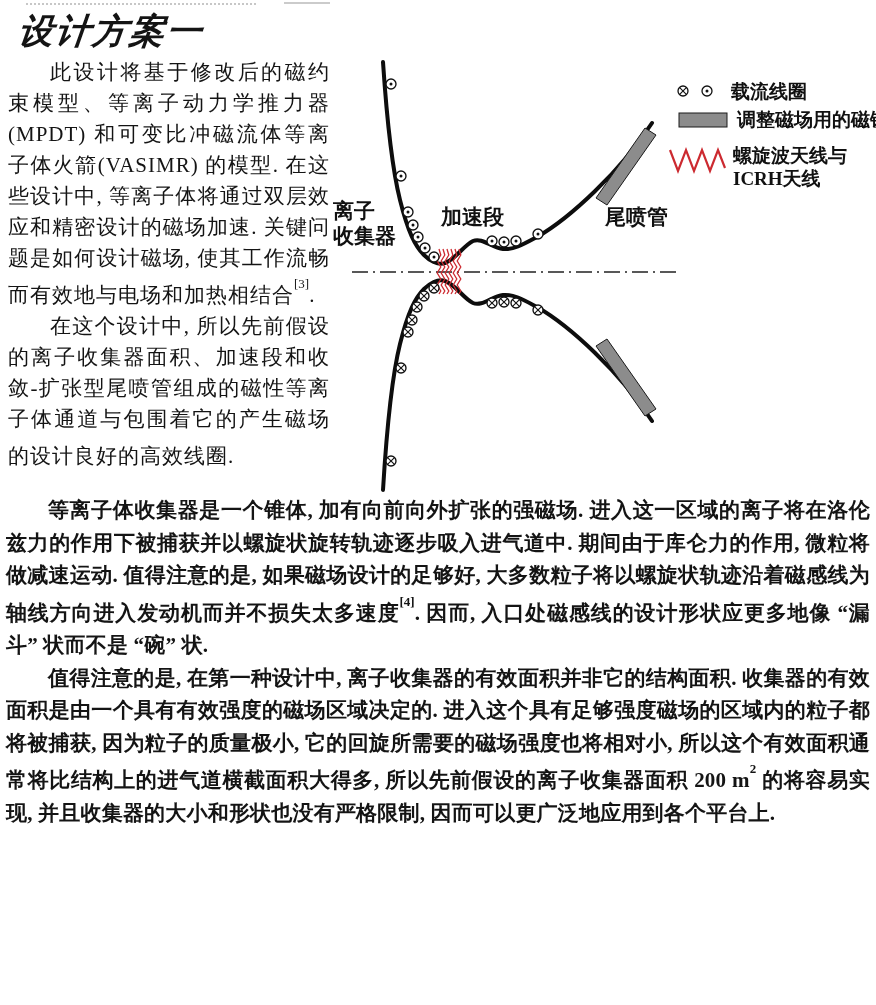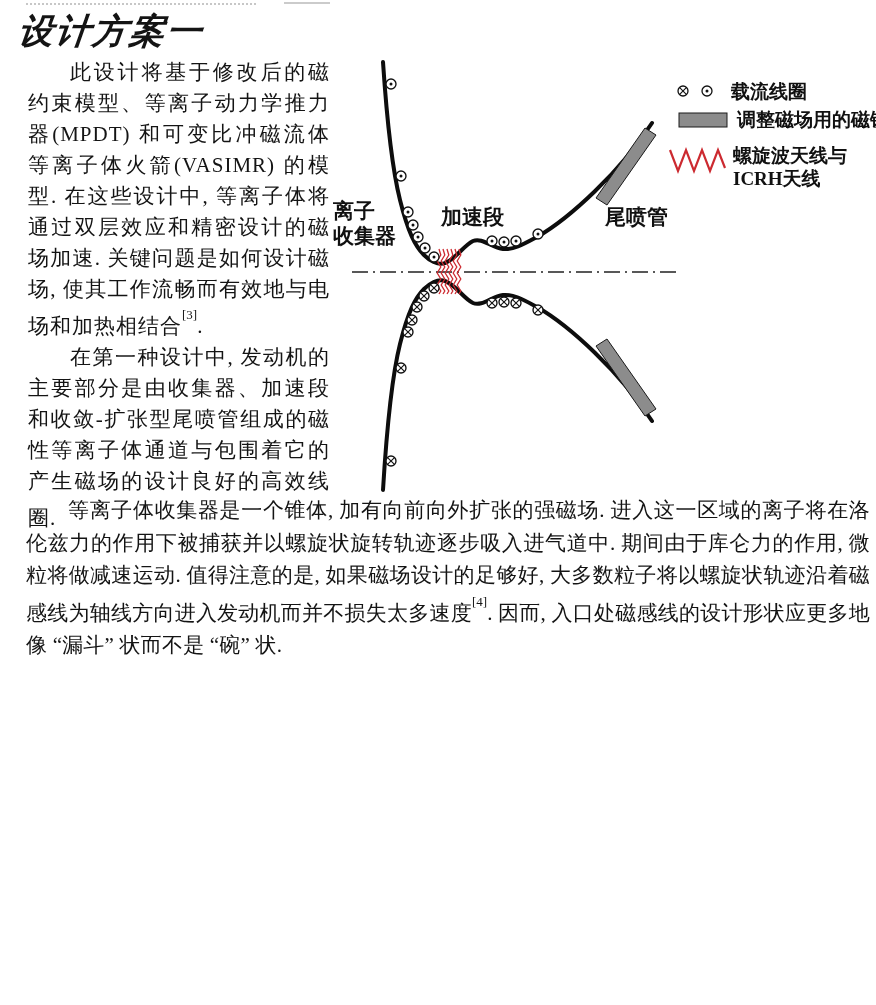--- a/index.html
+++ b/index.html
@@ -23,25 +23,25 @@
     font-weight:bold; font-style:italic;
     font-size:35px; letter-spacing:2px;
     transform:skewX(-6deg); transform-origin:left bottom;
     white-space:nowrap;
   }
   .left-col {
     position:absolute; top:57px; left:8px; width:322px; height:438px;
     font-size:21px; line-height:31px; letter-spacing:1px;
     text-align:justify; text-justify:inter-character;
   }
-  .left-col p, .lower-block p { text-indent:2em;margin-left:20px; }
+  .left-col p, .lower-block p { text-indent:2em; }
   .lower-block {
     position:absolute; top:494px; left:6px; width:864px;
     font-size:21px; line-height:32.5px; letter-spacing:.2px;
-    text-align:justify; text-justify:inter-character;
+    text-align:justify; text-justify:inter-character;font-weight:bold;
   }
   sup.ref {
     font-size:.62em; position:relative; top:-.45em; letter-spacing:0;
   }
   .figure-wrap { position:absolute; top:40px; left:330px; width:546px; height:458px; }
   svg text {
     font-family:"Liberation Serif","DejaVu Serif",serif;
     font-weight:600; fill:#111;
   }
   svg .diagram-label { font-size:21px; }
@@ -50,21 +50,21 @@
 </head>
 <body>
 
 <div class="top-artifact"></div>
 <div class="top-artifact2"></div>
 
 <h1 class="page-title">设计方案一</h1>
 
 <div class="left-col">
   <p><span>此设计将基于修改后的磁约束模型、等离子动力学推力器(MPDT) 和可变比冲磁流体等离子体火箭(VASIMR) 的模型. 在这些设计中, 等离子体将通过双层效应和精密设计的磁场加速. 关键问题是如何设计磁场, 使其工作流畅而有效地与电场和加热相结合</span><sup class="ref">[3]</sup><span>.</span></p>
-  <p><span>在第一种设计中, 发动机的主要部分是由收集器、加速段和收敛-扩张型尾喷管组成的磁性等离子体通道与包围着它的产生磁场的设计良好的高效线圈.</span><sup class="ref"></sup><span></span></p>
+  <p><span>在这个设计中, 所以先前假设的离子收集器面积、加速段和收敛-扩张型尾喷管组成的磁性等离子体通道与包围着它的产生磁场的设计良好的高效线圈.</span><sup class="ref"></sup><span></span></p>
 </div>
 
 <div class="figure-wrap">
   <svg id="diagram-svg" width="546" height="458" viewBox="330 40 546 458" xmlns="http://www.w3.org/2000/svg">
 
     <path d="M 383 62 C 387 122 392 168 400 200 C 408 232 415 246 424 255 C 429 260 438 266 445 263 C 456 259 463 246 473 241 C 482 237 492 248 503 249 C 514 250 524 244 537 237 C 570 218 620 172 652 123" fill="none" stroke-width="4" stroke-linecap="round" stroke="#0d0d0d"></path>
     <path d="M 383 490 C 387 424 392 376 400 344 C 408 312 415 298 424 289 C 429 284 438 278 445 281 C 456 285 463 298 473 303 C 482 307 492 296 503 295 C 514 294 524 300 537 307 C 570 326 620 372 652 421" fill="none" stroke-width="4" stroke-linecap="round" stroke="#0d0d0d"></path>
 
     <polygon points="596,198 645,128 656,135 607,205" stroke="#1a1a1a" stroke-width="1" fill="#8c8c8c"></polygon>
     <polygon points="596,346 645,416 656,409 607,339" stroke="#1a1a1a" stroke-width="1" fill="#8c8c8c"></polygon>
@@ -203,13 +203,14 @@
 
       <path d="M 670 150 L 678 171 L 686 150 L 694 171 L 702 150 L 710 171 L 718 150 L 725 168" fill="none" stroke-width="2.2" stroke="#cc2a30"></path>
       <text class="legend-label" x="733" y="162">螺旋波天线与</text>
       <text class="legend-label" x="733" y="185">ICRH天线</text>
     </g>
   </svg>
 </div>
 
 <div class="lower-block">
   <p><span>等离子体收集器是一个锥体, 加有向前向外扩张的强磁场. 进入这一区域的离子将在洛伦兹力的作用下被捕获并以螺旋状旋转轨迹逐步吸入进气道中. 期间由于库仑力的作用, 微粒将做减速运动. 值得注意的是, 如果磁场设计的足够好, 大多数粒子将以螺旋状轨迹沿着磁感线为轴线方向进入发动机而并不损失太多速度</span><sup class="ref">[4]</sup><span>. 因而, 入口处磁感线的设计形状应更多地像 “漏斗” 状而不是 “碗” 状.</span></p>
+  <p><span>值得注意的是, 在第一种设计中, 离子收集器的有效面积并非它的结构面积. 收集器的有效面积是由一个具有有效强度的磁场区域决定的. 进入这个具有足够强度磁场的区域内的粒子都将被捕获, 因为粒子的质量极小, 它的回旋所需要的磁场强度也将相对小, 所以这个有效面积通常将比结构上的进气道横截面积大得多, 所以先前假设的离子收集器面积 200 m</span><sup class="ref">2</sup><span> 的将容易实现, 并且收集器的大小和形状也没有严格限制, 因而可以更广泛地应用到各个平台上.</span></p>
 </div>
 
 </body></html>

